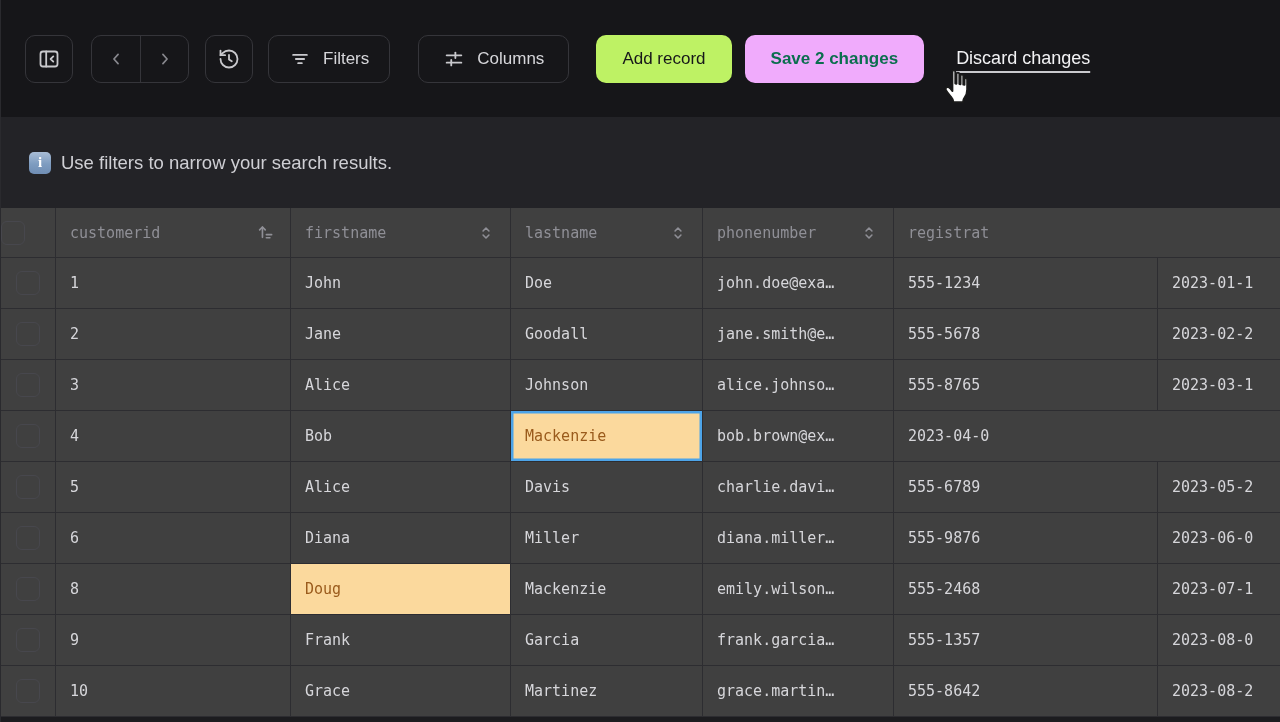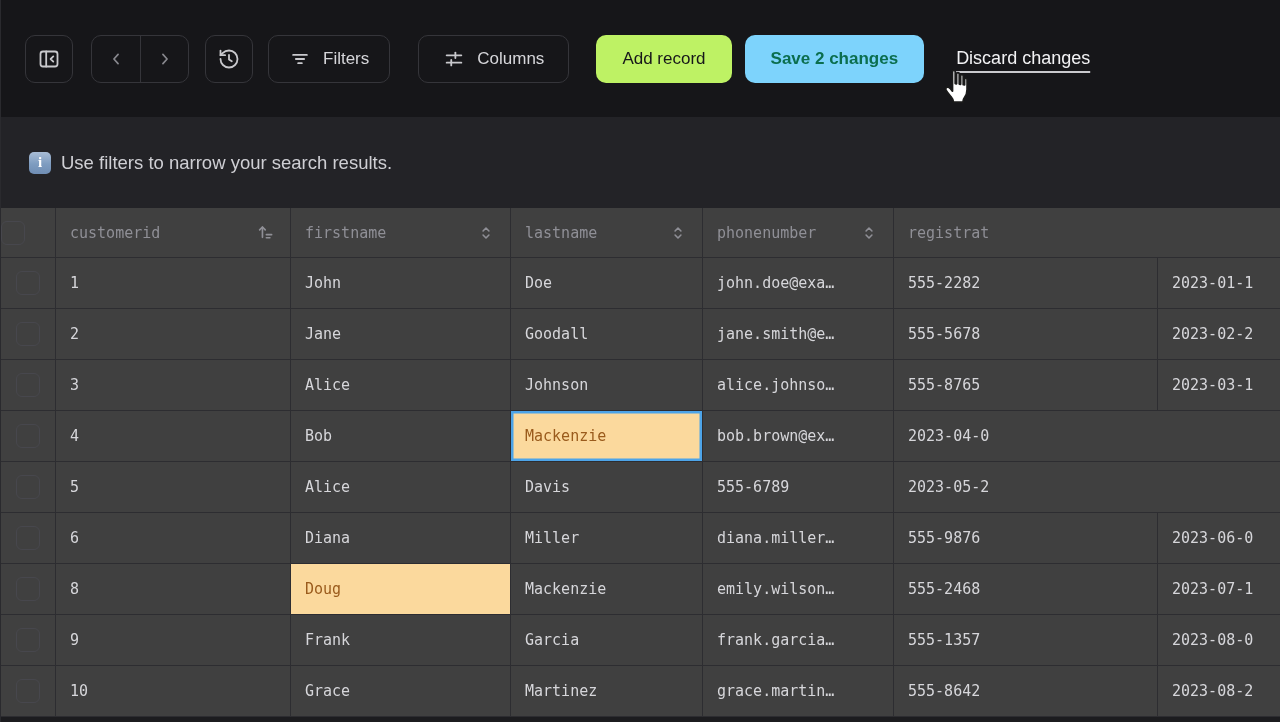--- a/index.html
+++ b/index.html
@@ -35,21 +35,21 @@
   }
   .nav-group .half + .half { border-left:1px solid #35353a; }
   .tb-history { margin-left:16px; }
   .tb-filters { margin-left:15px; padding:0 20px; gap:12px; }
   .tb-columns { margin-left:28px; padding:0 24px; gap:12px; }
   .tb-add {
     margin-left:27px; padding:0 26px; background:#bef264; border:none;
     color:#17171a; font-weight:500; border-radius:10px;
   }
   .tb-save {
-    margin-left:13px; padding:0 26px; background:#7dd3fc; border:none;
+    margin-left:13px; padding:0 26px; background:#f0abfc; border:none;
     color:#0b6e4e; font-weight:600; border-radius:10px;
   }
   .tb-discard {
     margin-left:32px; background:none; border:none; color:#f2f2f4;
     font-size:18px; font-weight:500; cursor:pointer;
     text-decoration:underline; text-underline-offset:7px;
     text-decoration-thickness:2px; text-decoration-color:#c9c9cd;
   }
   .tb-btn svg, .nav-group svg { stroke:#c9c9cd; }
   .nav-group .half svg { stroke:#88888e; }
@@ -231,21 +231,21 @@
   </div>
 
   <div class="tr body">
     <div class="cell check">
         <span class="checkbox"></span>
       </div>
     <div class="cell">1</div>
     <div class="cell">John</div>
     <div class="cell">Doe</div>
     <div class="cell">john.doe@exa…</div>
-    <div class="cell">555-2282</div>
+    <div class="cell">555-1234</div>
     <div class="cell last">2023-01-1</div>
   </div>
 
   <div class="tr body">
     <div class="cell check">
         <span class="checkbox"></span>
       </div>
     <div class="cell">2</div>
     <div class="cell">Jane</div>
     <div class="cell">Goodall</div>
@@ -277,20 +277,21 @@
     <div class="cell last">2023-04-0</div>
   </div>
 
   <div class="tr body">
     <div class="cell check">
         <span class="checkbox"></span>
       </div>
     <div class="cell">5</div>
     <div class="cell">Alice</div>
     <div class="cell">Davis</div>
+    <div class="cell">charlie.davi…</div>
     <div class="cell">555-6789</div>
     <div class="cell last">2023-05-2</div>
   </div>
 
   <div class="tr body">
     <div class="cell check">
         <span class="checkbox"></span>
       </div>
     <div class="cell">6</div>
     <div class="cell">Diana</div>

